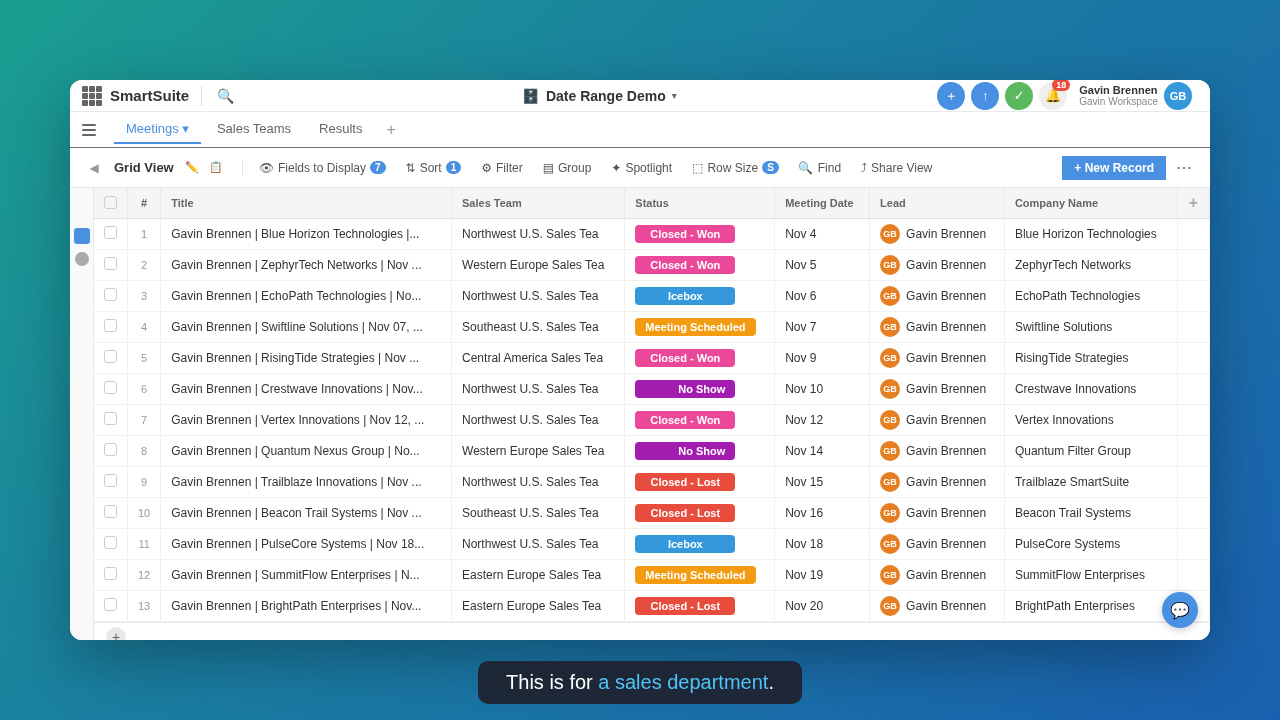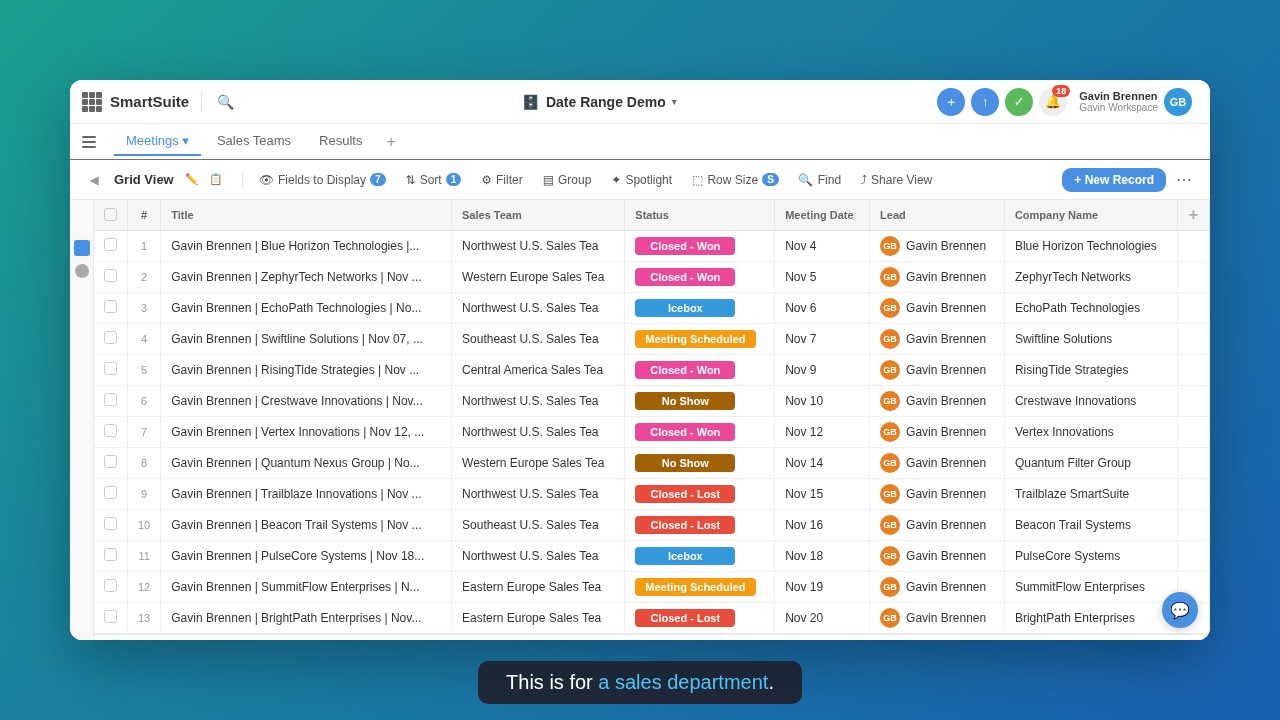--- a/index.html
+++ b/index.html
@@ -24,21 +24,21 @@
       box-shadow: 0 20px 60px rgba(0,0,0,0.3);
       display: flex;
       flex-direction: column;
       overflow: hidden;
     }
 
     
     .top-bar {
       display: flex;
       align-items: center;
-      height: 44px;
+      height: 32px;
       background: #fff;
       border-bottom: 1px solid #e8e8e8;
       padding: 0 12px;
       gap: 4px;
     }
     .top-bar-left {
       display: flex;
       align-items: center;
       gap: 8px;
       min-width: 180px;
@@ -238,21 +238,21 @@
       font-weight: 700;
     }
     .toolbar-spacer { flex: 1; }
     .new-record-btn {
       display: flex;
       align-items: center;
       gap: 4px;
       background: #4a90e2;
       color: #fff;
       padding: 5px 12px;
-      border-radius: 9px;
+      border-radius: 0;
       font-size: 12px;
       font-weight: 600;
       cursor: pointer;
     }
     .more-btn {
       width: 28px; height: 28px;
       display: flex; align-items: center; justify-content: center;
       cursor: pointer; color: #666;
       font-size: 16px;
     }
@@ -334,21 +334,21 @@
       border-radius: 4px;
       font-size: 11px;
       font-weight: 600;
       color: #fff;
       text-align: center;
       min-width: 100px;
     }
     .status-closed-won { background: #ec4899; }
     .status-icebox { background: #3498db; }
     .status-meeting-scheduled { background: #f39c12; }
-    .status-no-show { background: #a16207; }
+    .status-no-show { background: #a21caf; text-align: right; }
     .status-closed-lost { background: #e74c3c; }
 
     .lead-cell {
       display: flex;
       align-items: center;
       gap: 6px;
     }
     .lead-avatar {
       width: 20px; height: 20px;
       border-radius: 50%;

